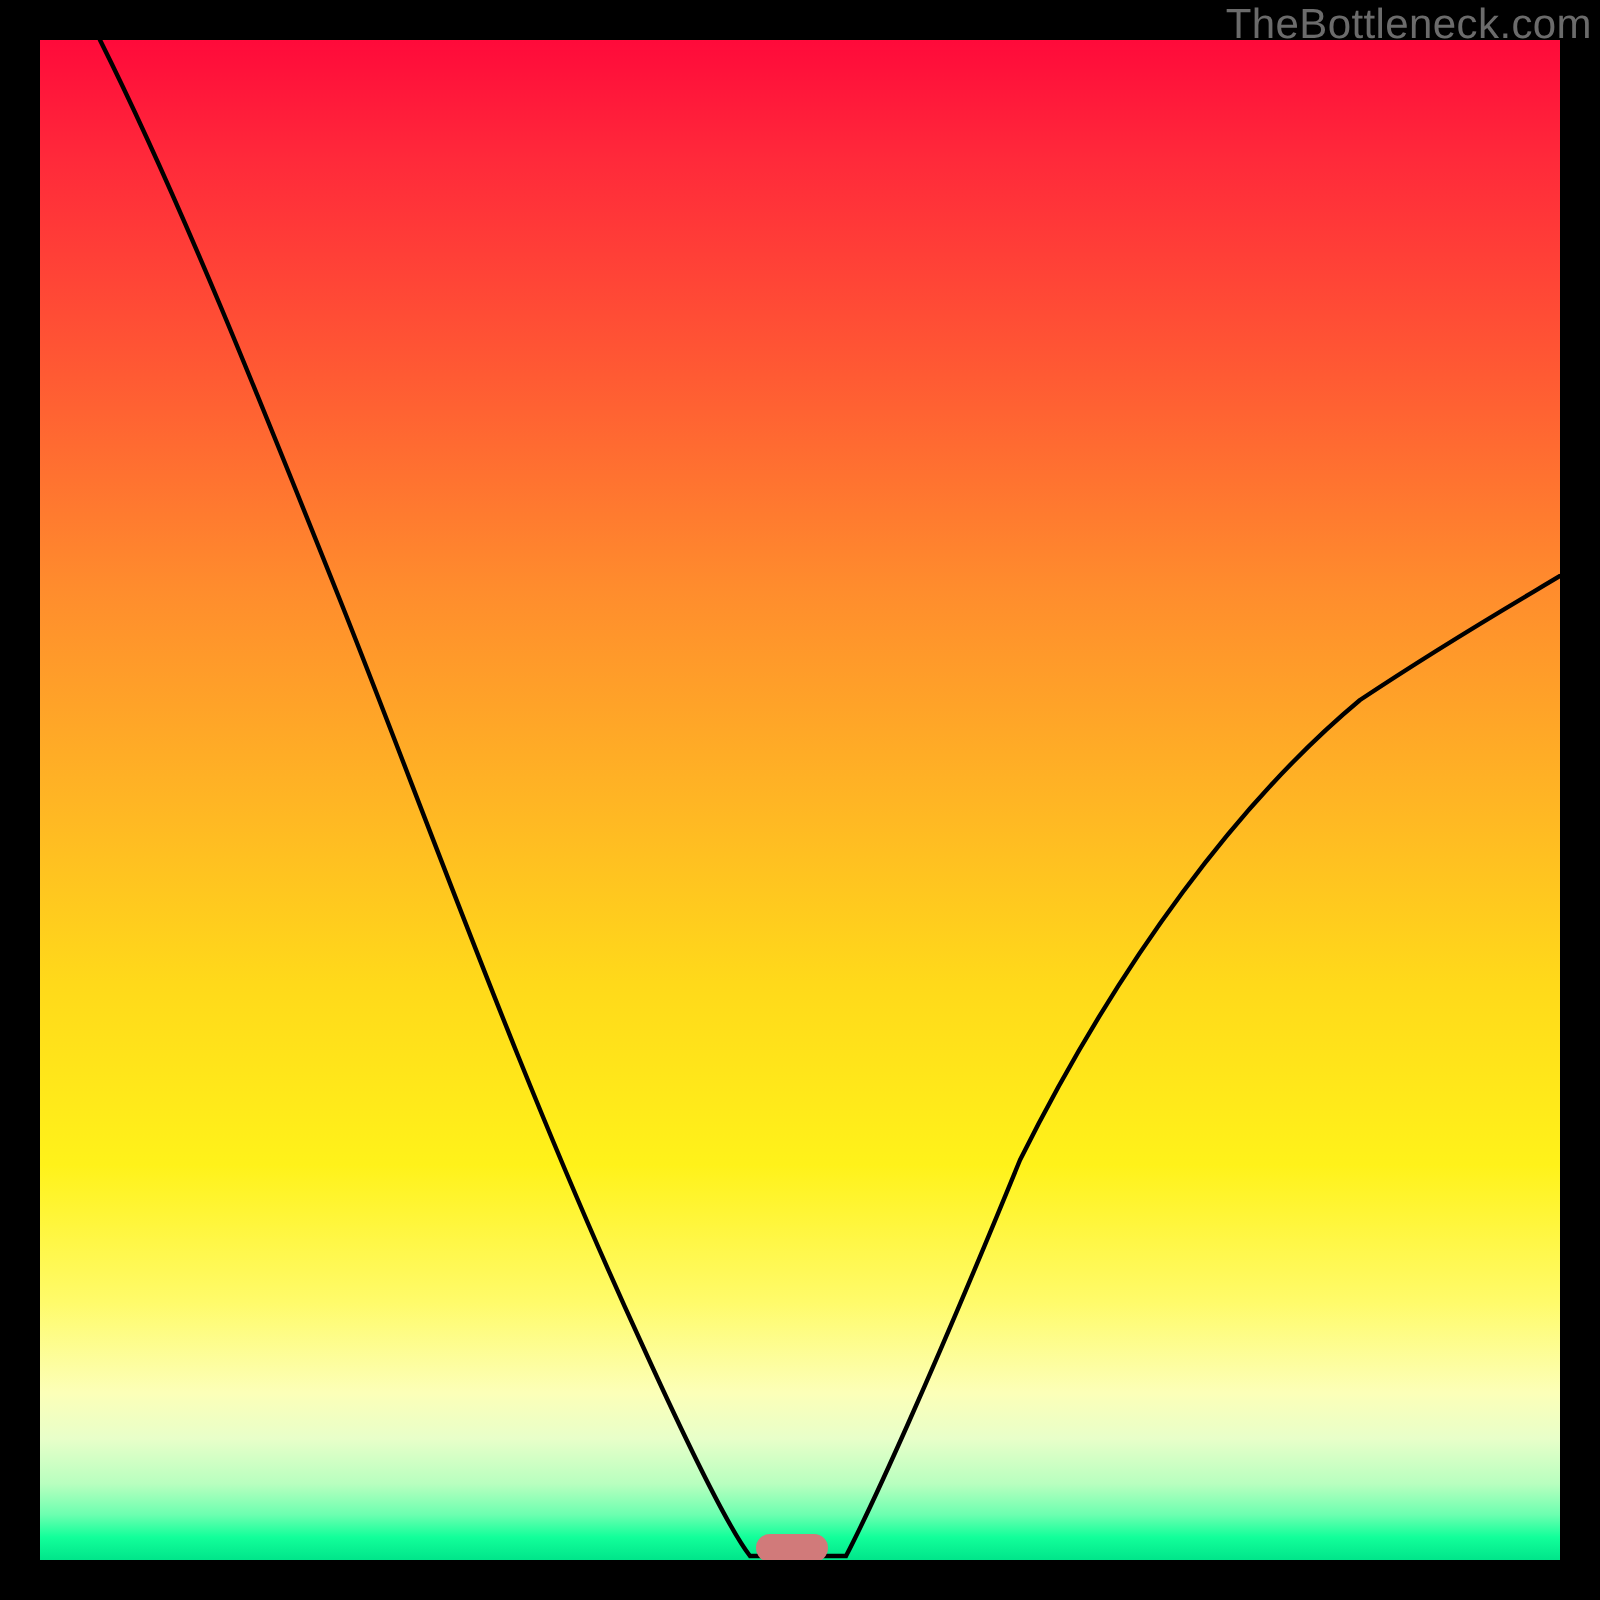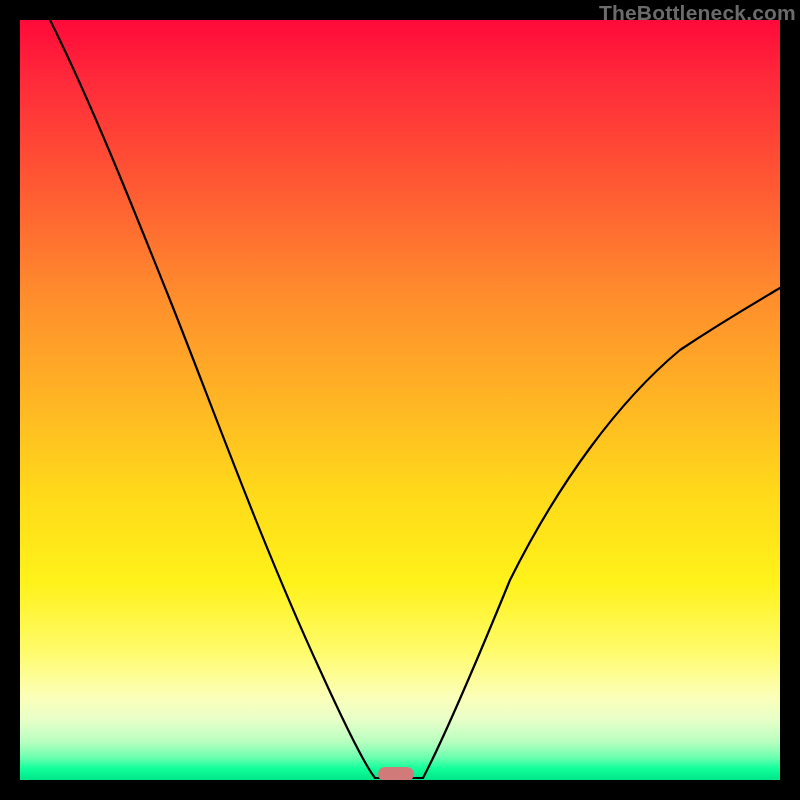--- a/index.html
+++ b/index.html
@@ -59,21 +59,21 @@
     border-radius: 7px;
     background: #d17a7a;
   }
   .watermark {
     position: absolute;
     top: 1px;
     right: 4px;
     color: #6b6b6b;
     font-size: 21px;
     letter-spacing: 0.2px;
-    font-weight: 700;
+    font-weight: 400;
   }
 </style>
 </head>
 <body>
 
 <div class="frame">
 
   <div class="plot-area">
     <div class="gradient-bg"></div>
 

